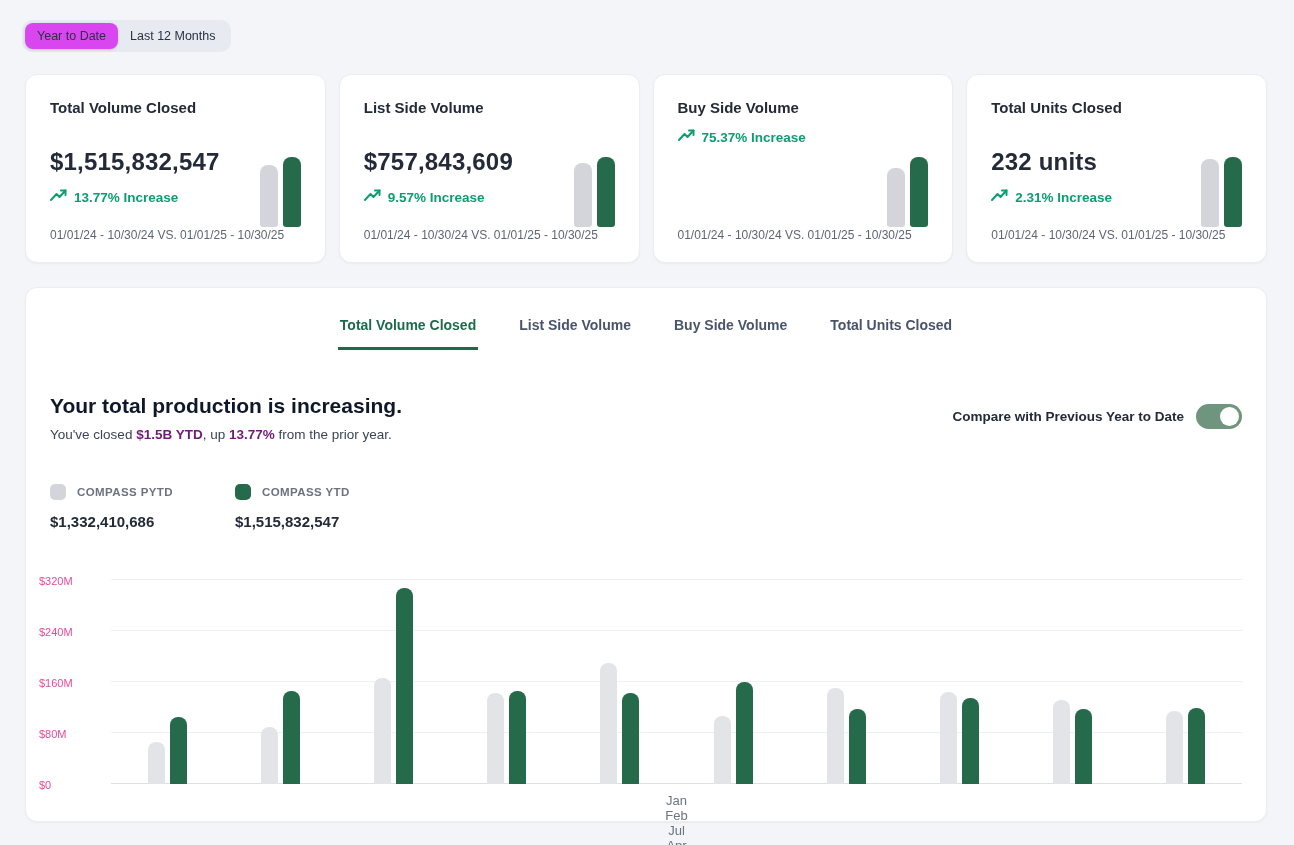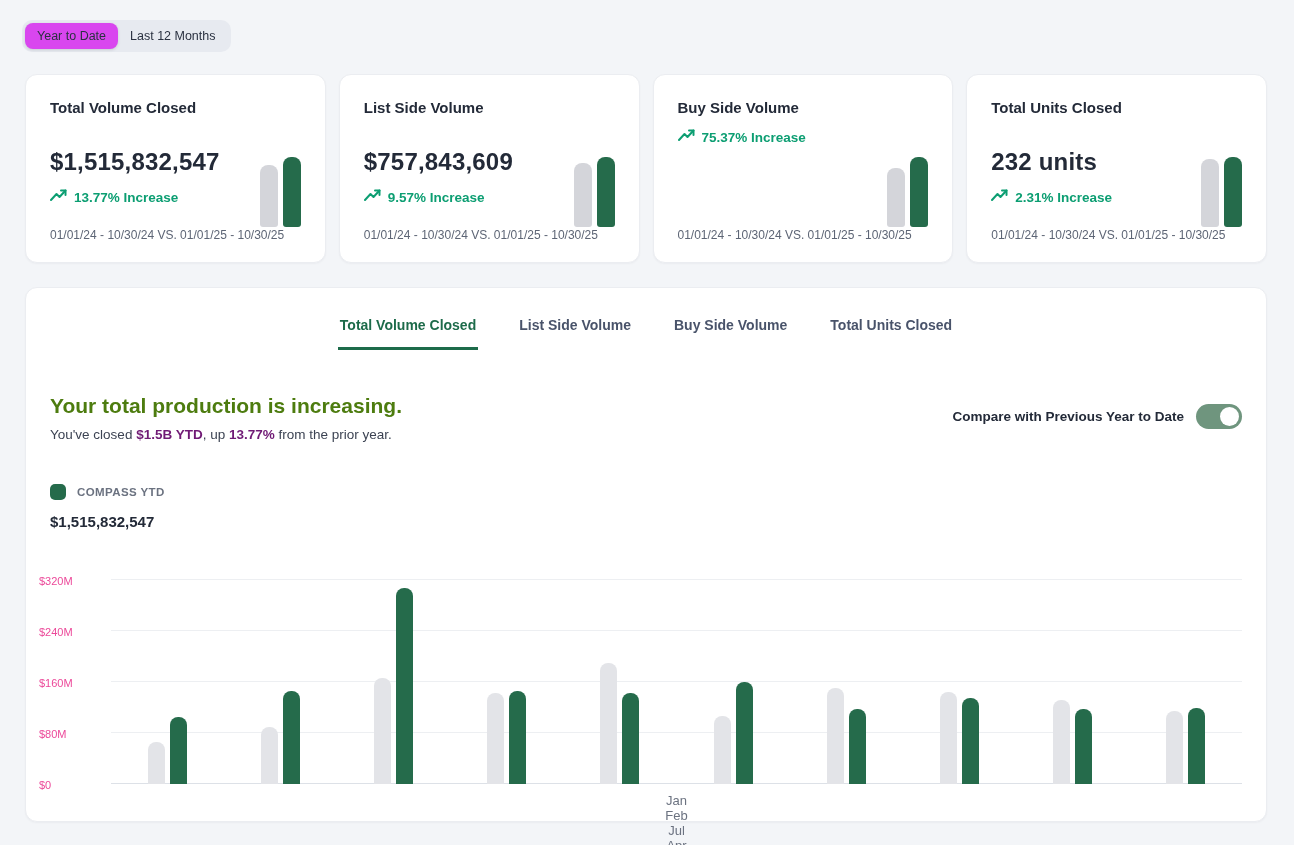--- a/index.html
+++ b/index.html
@@ -32,21 +32,21 @@
   .mini-bar { width:18px; border-radius:8px 8px 3px 3px; }
   .mini-gray { background:#d4d5da; }
   .mini-green { background:#256b4b; }
   
   .main-card { position:absolute; left:25px; right:27px; top:287px; height:535px; background:#fff;
                border:1px solid #ebedf1; border-radius:12px; box-shadow:0 1px 2px rgba(16,24,40,.04); padding:0 24px; }
   .tabs { display:flex; justify-content:center; gap:39px; padding-top:26px; }
   .tab { font-size:14px; font-weight:700; color:#49536a; padding:3px 2px 14px 2px; cursor:pointer; border-bottom:3px solid transparent; }
   .tab.active { color:#1d6b4a; border-bottom-color:#1d6b4a; }
   .insight-row { display:flex; justify-content:space-between; align-items:flex-start; margin-top:44px; }
-  .headline { font-size:21px; font-weight:700; color:#4d7c0f; }
+  .headline { font-size:21px; font-weight:700; color:#0f172a; }
   .subtitle { font-size:13.5px; color:#3c4353; margin-top:9px; }
   .subtitle b { color:#701a75; }
   .compare { display:flex; align-items:center; gap:12px; margin-top:10px; }
   .compare-label { font-size:13.5px; font-weight:700; color:#232a38; }
   .toggle { width:46px; height:25px; border-radius:13px; background:#6f957e; position:relative; cursor:pointer; flex:none; }
   .toggle .knob { position:absolute; top:3px; right:3px; width:19px; height:19px; border-radius:50%; background:#fff; }
   
   .legend-row { display:flex; gap:62px; margin-top:42px; }
   .legend-item { }
   .legend-top { display:flex; align-items:center; gap:11px; }
@@ -162,20 +162,27 @@
       <span class="compare-label">Compare with Previous Year to Date</span>
       <div class="toggle">
           <div class="knob"></div>
         </div>
     </div>
   </div>
 
   <div class="legend-row">
     <div class="legend-item">
       <div class="legend-top">
+        <span class="swatch" style="background:#d4d5da"></span>
+        <span class="legend-label">COMPASS PYTD</span>
+      </div>
+      <div class="legend-value">$1,332,410,686</div>
+    </div>
+    <div class="legend-item">
+      <div class="legend-top">
         <span class="swatch" style="background:#256b4b"></span>
         <span class="legend-label">COMPASS YTD</span>
       </div>
       <div class="legend-value">$1,515,832,547</div>
     </div>
   </div>
 
   <div class="chart-wrap">
     <div class="plot" id="plot">
         <div class="gridline" style="bottom: 204px;"></div>

